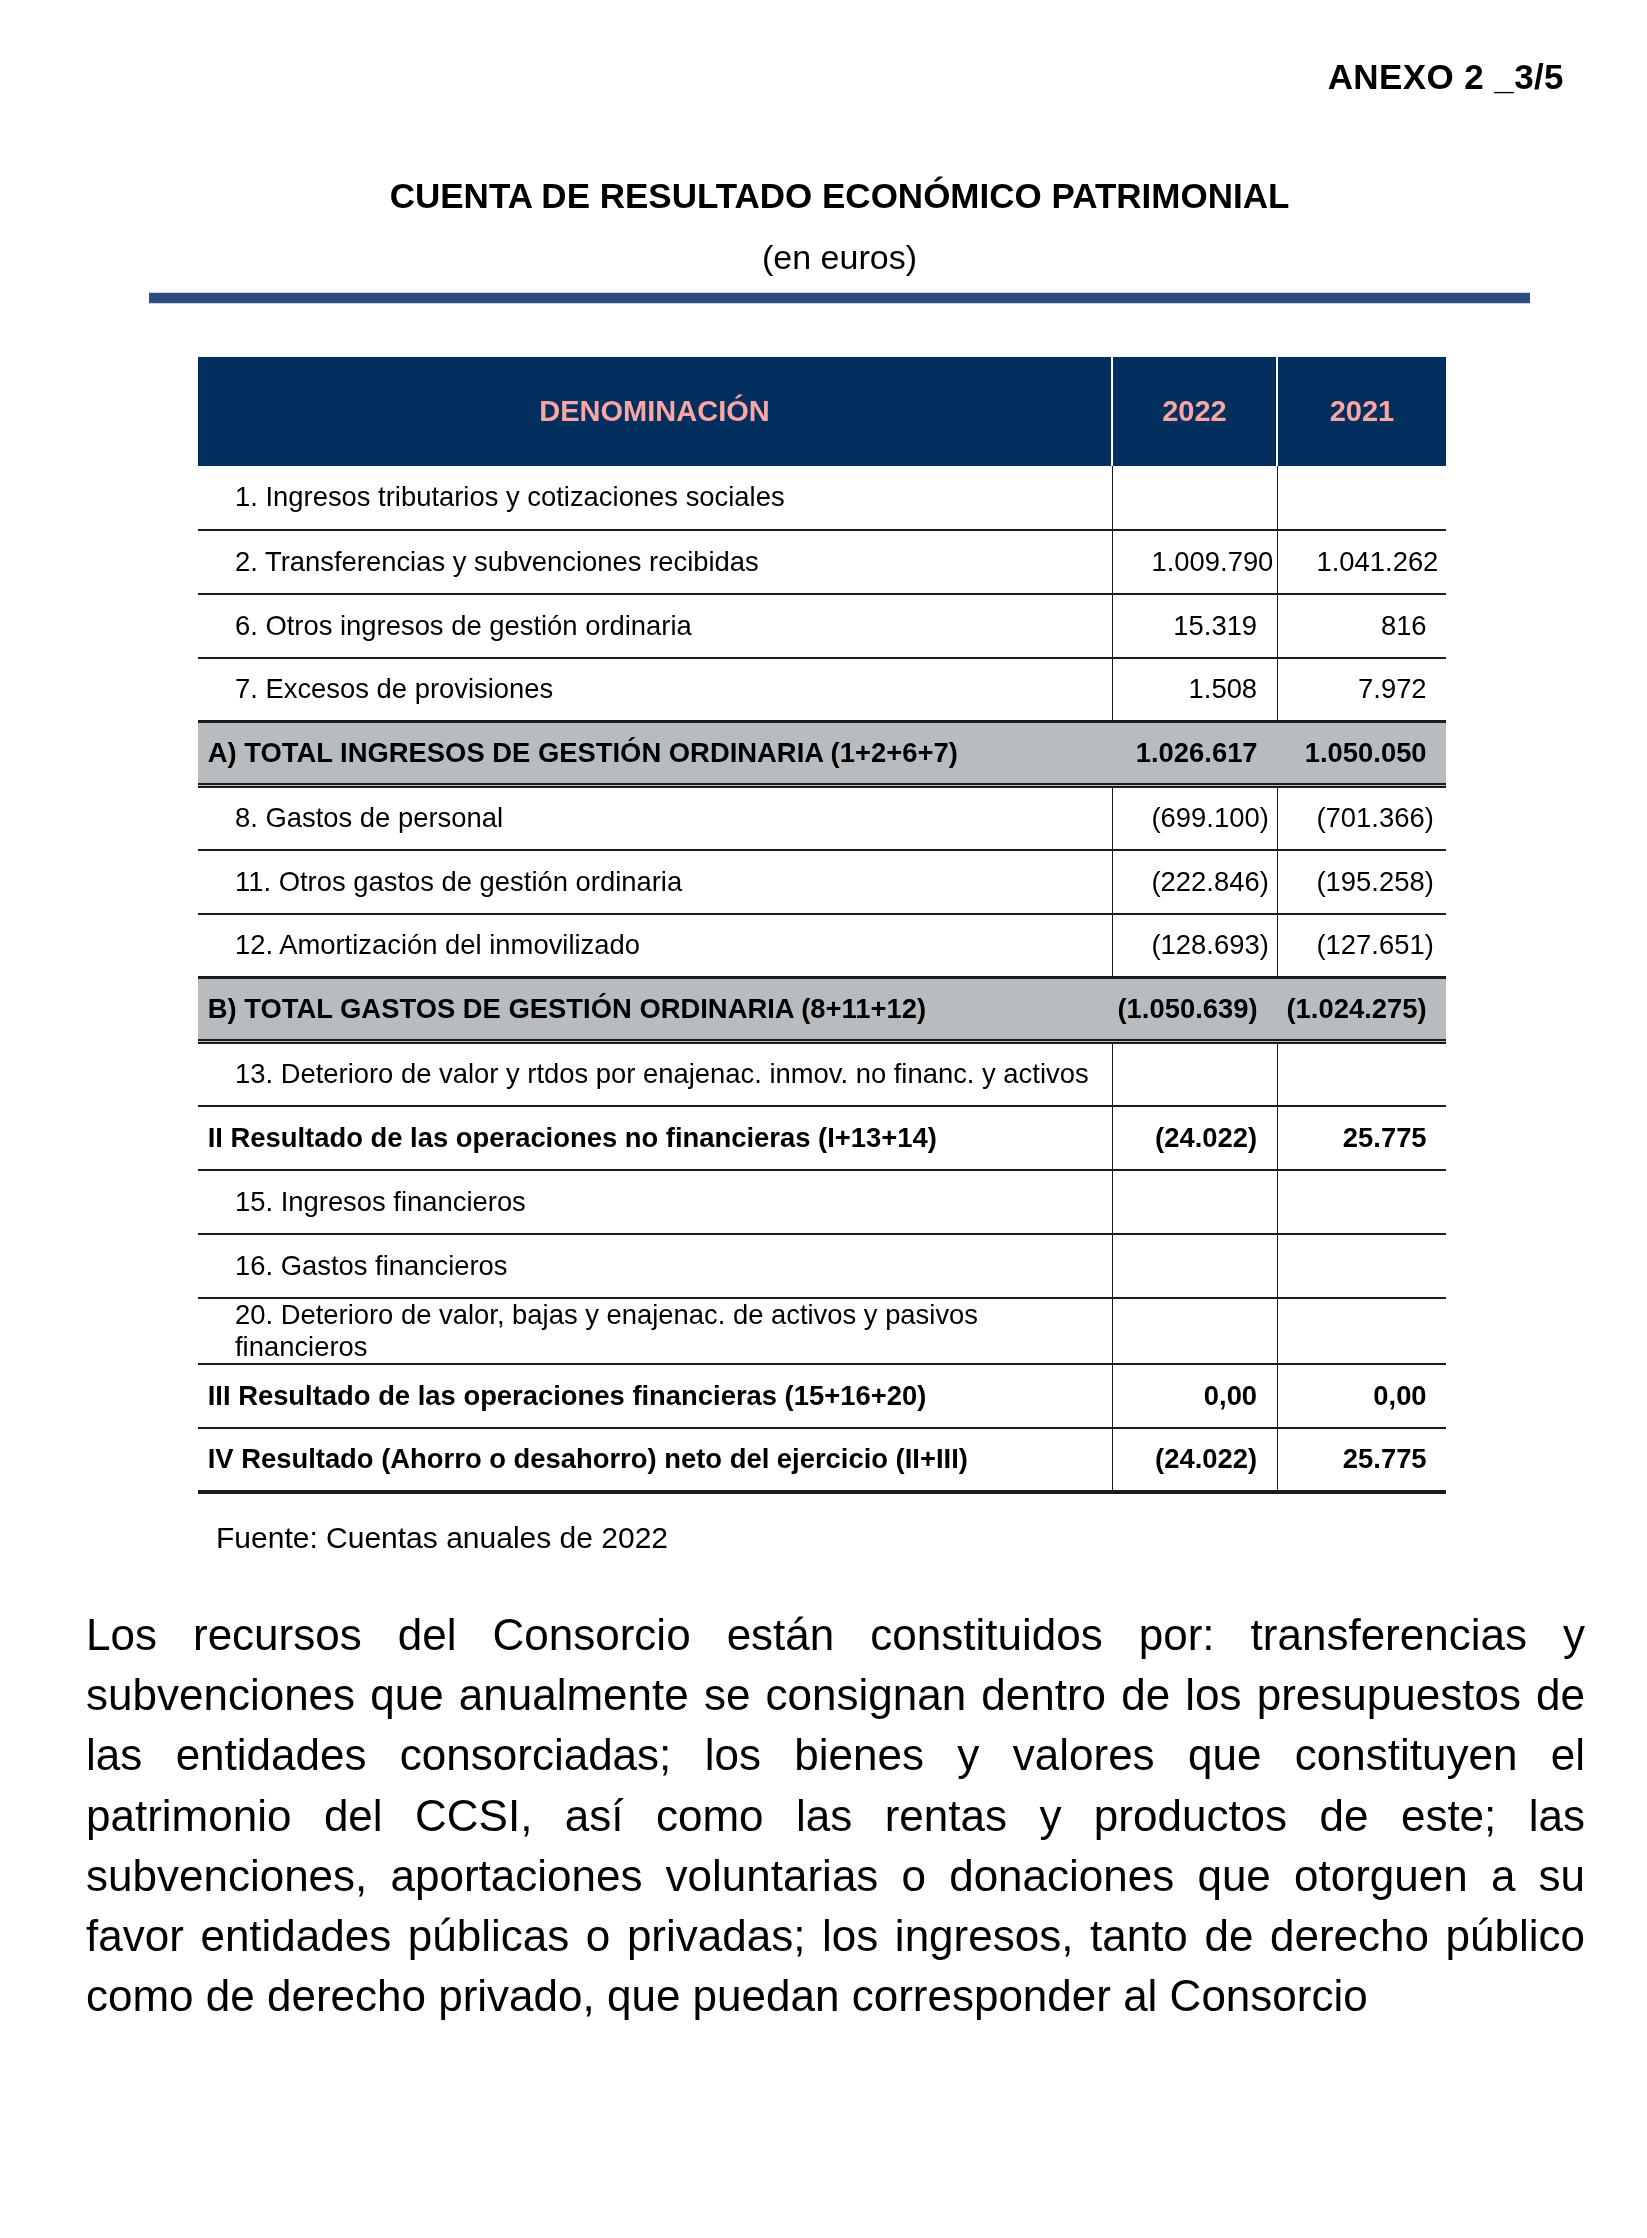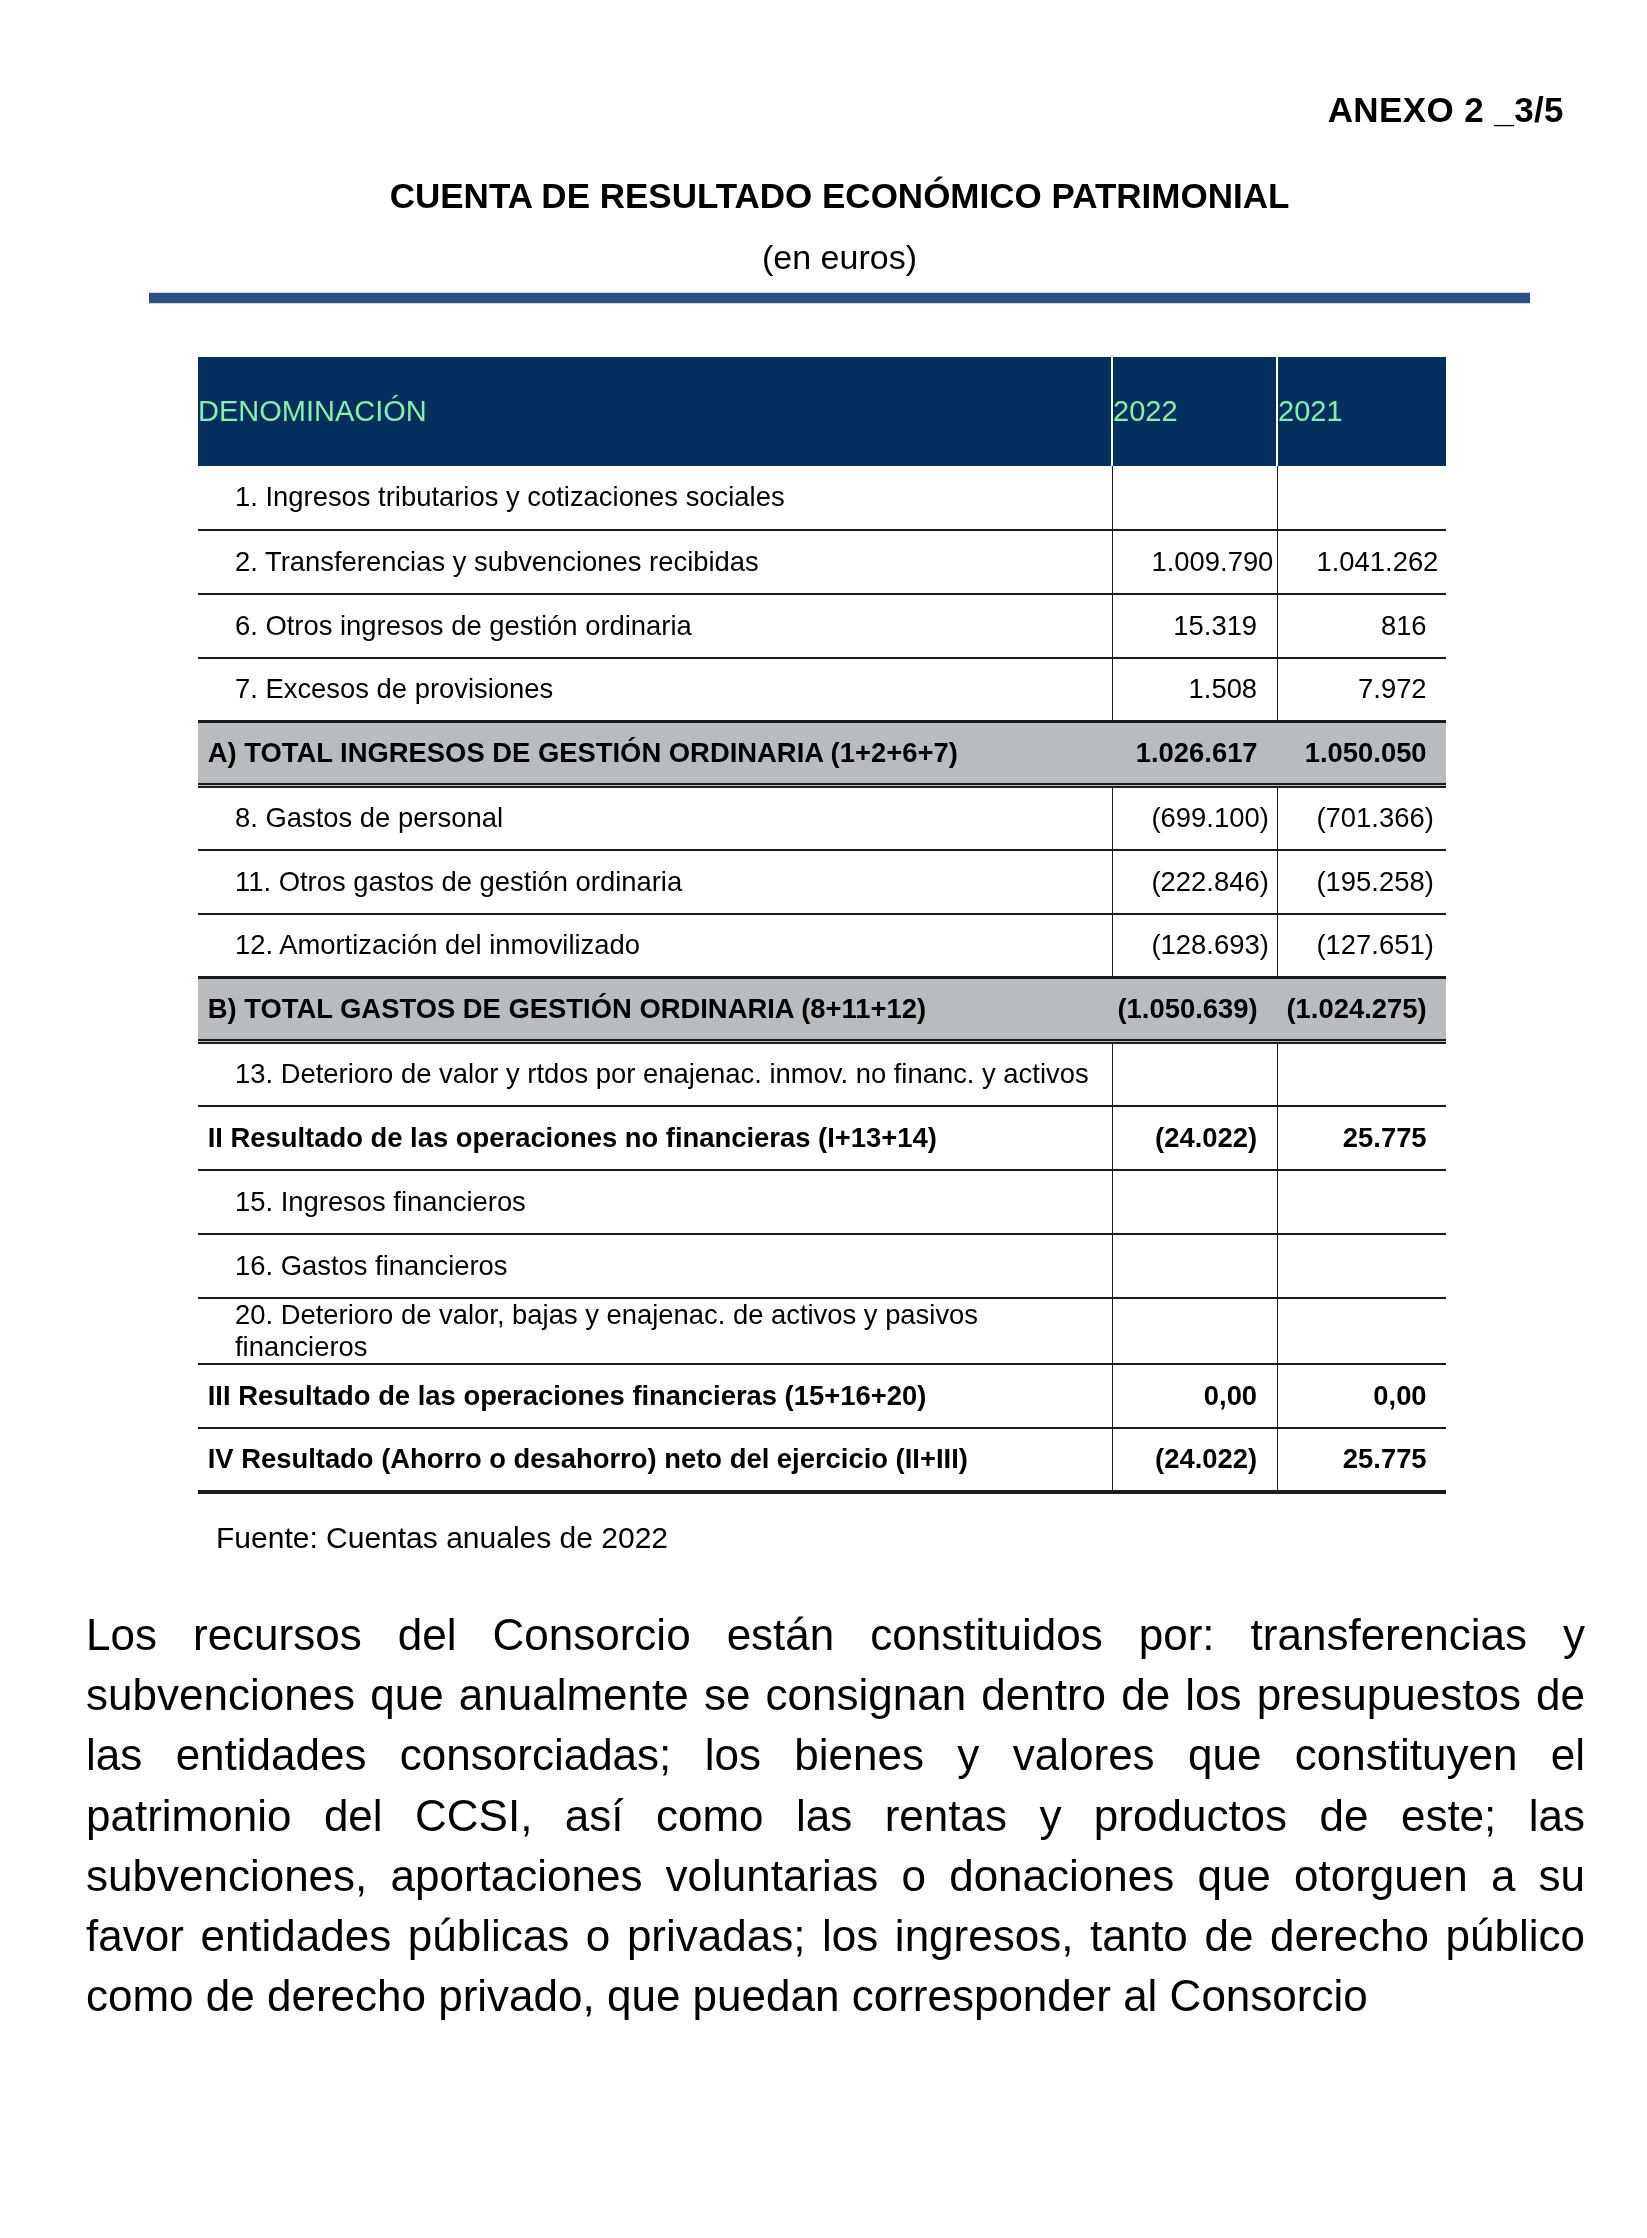--- a/index.html
+++ b/index.html
@@ -12,21 +12,21 @@
   html,body{background:#ffffff;}
   body{
     width:1648px;
     height:2239px;
     position:relative;
     font-family:"Liberation Sans", sans-serif;
     color:#000;
   }
   .annex{
     position:absolute;
-    top:90px;
+    top:57px;
     right:84px;
     font-size:35px;
     font-weight:bold;
     letter-spacing:0.4px;
   }
   .title-block{
     margin:0 0 0 149px;
     padding-top:176px;
     width:1381px;
     text-align:center;
@@ -48,25 +48,25 @@
     border-bottom:1.6px solid #C8D4E8;
   }
   table.fin-table{
     border-collapse:collapse;
     table-layout:fixed;
     width:1248px;
     margin:53px 0 0 198px;
   }
   .fin-table th{
     background:var(--navy);
-    color:#86efac;
-    font-weight:normal;
+    color:#fca5a5;
+    font-weight:bold;
     font-size:29px;
     height:109px;
-    text-align:left;
+    text-align:center;
     vertical-align:middle;
   }
   .fin-table th.col-num{border-left:2.4px solid #ffffff;}
   .fin-table td{
     height:64px;
     font-size:27.4px;
     vertical-align:middle;
     border-top:2.4px solid var(--ink);
   }
   .fin-table tbody tr:first-child td{border-top:none;}

